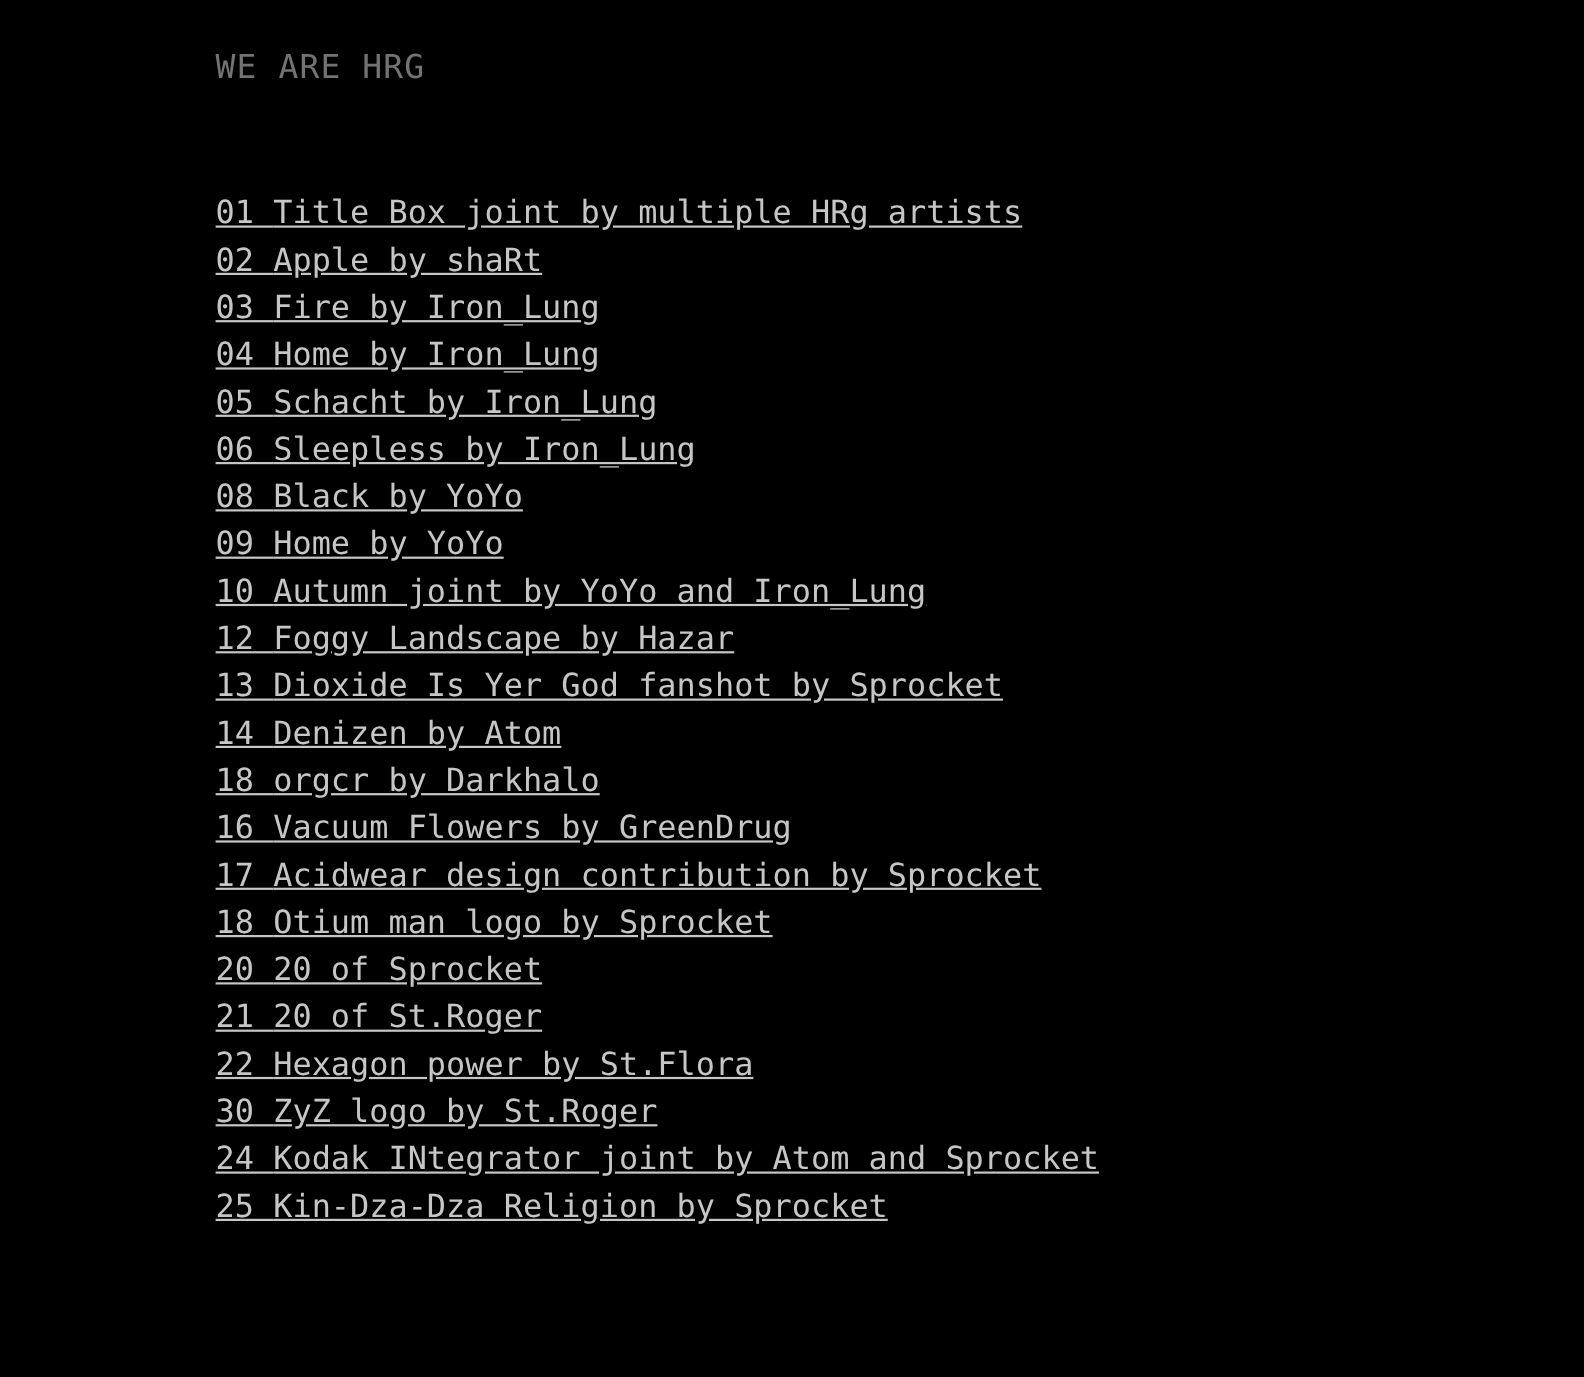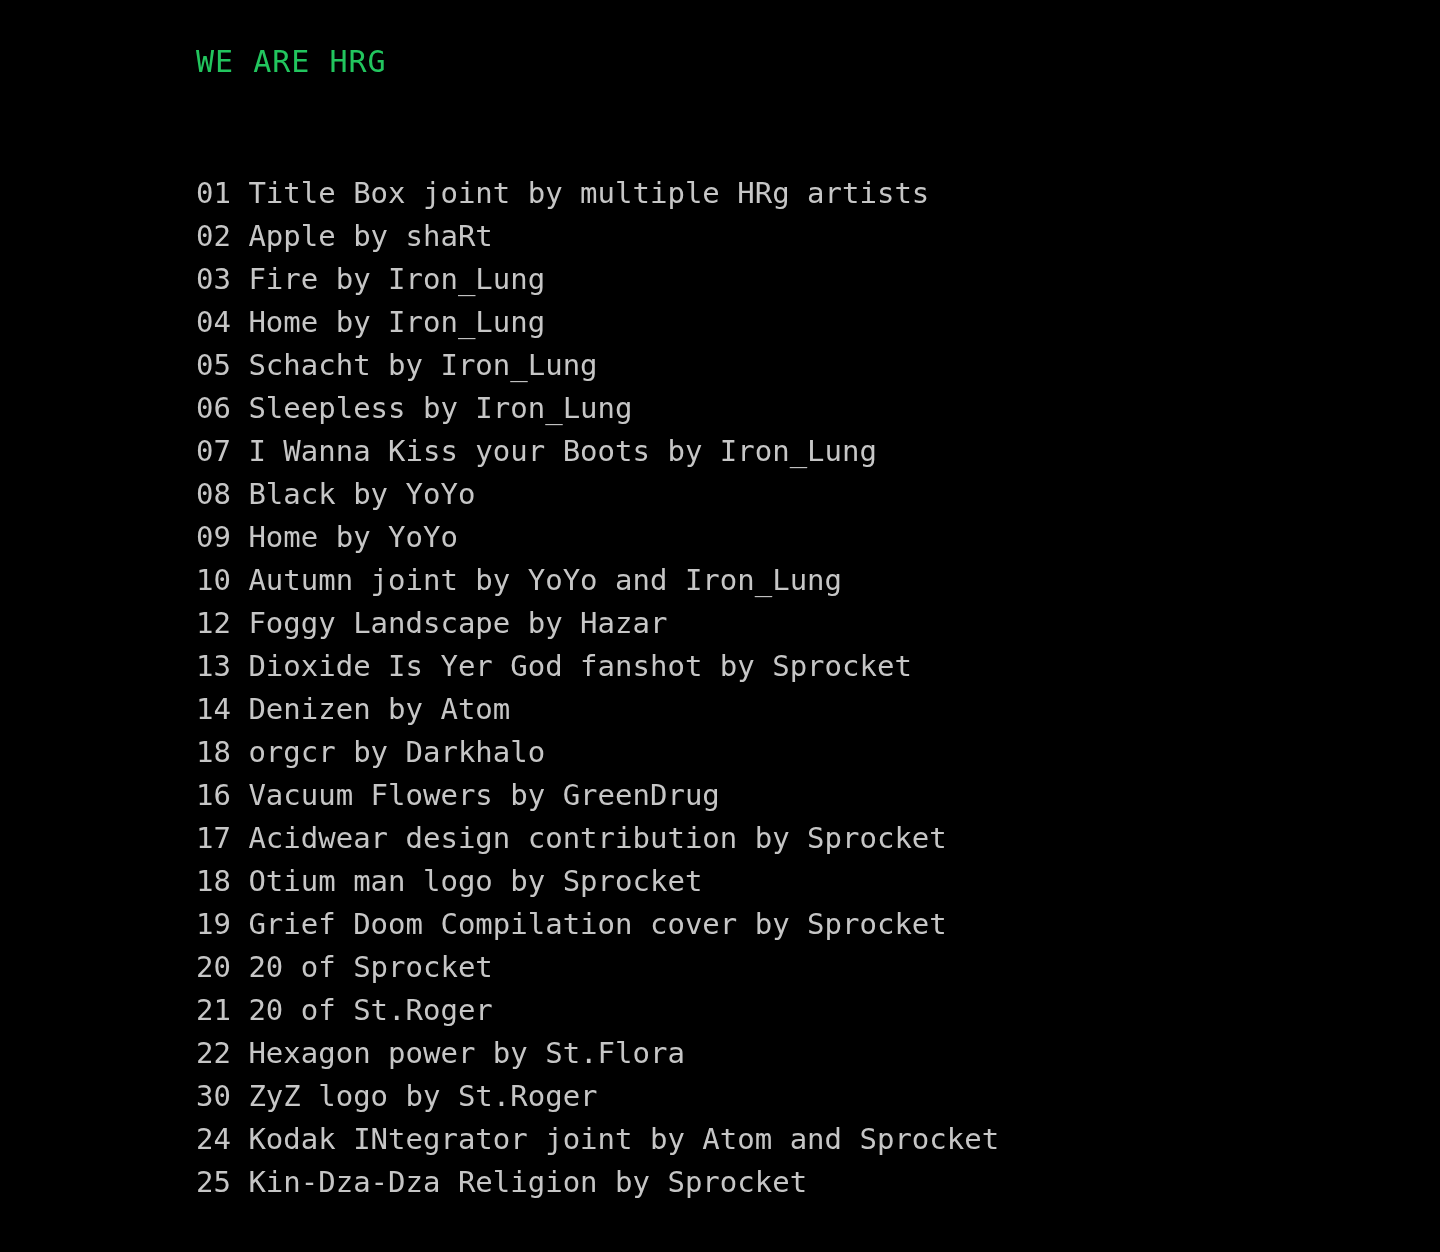--- a/index.html
+++ b/index.html
@@ -19,30 +19,31 @@
     width: 1440px;
     height: 1252px;
     background: #000000;
   }
   .title {
     position: absolute;
     left: 196px;
     top: 44px;
     font-size: 30px;
     letter-spacing: 1px;
-    color: #22c55e;
+    color: #737373;
     white-space: pre;
   }
   .list {
     position: absolute;
     left: 196px;
     top: 172px;
     font-size: 29px;
     line-height: 43px;
     color: #c6c6c6;
+    text-decoration: underline;
   }
   .row {
     white-space: pre;
     display: block;
   }
   .num {
     display: inline;
   }
   .txt {
     display: inline;
@@ -55,32 +56,30 @@
 
   <div class="title">WE ARE HRG</div>
 
   <div class="list">
       <div class="row"><span class="num">01</span> <span class="txt">Title Box joint by multiple HRg artists</span></div>
       <div class="row"><span class="num">02</span> <span class="txt">Apple by shaRt</span></div>
       <div class="row"><span class="num">03</span> <span class="txt">Fire by Iron_Lung</span></div>
       <div class="row"><span class="num">04</span> <span class="txt">Home by Iron_Lung</span></div>
       <div class="row"><span class="num">05</span> <span class="txt">Schacht by Iron_Lung</span></div>
       <div class="row"><span class="num">06</span> <span class="txt">Sleepless by Iron_Lung</span></div>
-      <div class="row"><span class="num">07</span> <span class="txt">I Wanna Kiss your Boots by Iron_Lung</span></div>
       <div class="row"><span class="num">08</span> <span class="txt">Black by YoYo</span></div>
       <div class="row"><span class="num">09</span> <span class="txt">Home by YoYo</span></div>
       <div class="row"><span class="num">10</span> <span class="txt">Autumn joint by YoYo and Iron_Lung</span></div>
       <div class="row"><span class="num">12</span> <span class="txt">Foggy Landscape by Hazar</span></div>
       <div class="row"><span class="num">13</span> <span class="txt">Dioxide Is Yer God fanshot by Sprocket</span></div>
       <div class="row"><span class="num">14</span> <span class="txt">Denizen by Atom</span></div>
       <div class="row"><span class="num">18</span> <span class="txt">orgcr by Darkhalo</span></div>
       <div class="row"><span class="num">16</span> <span class="txt">Vacuum Flowers by GreenDrug</span></div>
       <div class="row"><span class="num">17</span> <span class="txt">Acidwear design contribution by Sprocket</span></div>
       <div class="row"><span class="num">18</span> <span class="txt">Otium man logo by Sprocket</span></div>
-      <div class="row"><span class="num">19</span> <span class="txt">Grief Doom Compilation cover by Sprocket</span></div>
       <div class="row"><span class="num">20</span> <span class="txt">20 of Sprocket</span></div>
       <div class="row"><span class="num">21</span> <span class="txt">20 of St.Roger</span></div>
       <div class="row"><span class="num">22</span> <span class="txt">Hexagon power by St.Flora</span></div>
       <div class="row"><span class="num">30</span> <span class="txt">ZyZ logo by St.Roger</span></div>
       <div class="row"><span class="num">24</span> <span class="txt">Kodak INtegrator joint by Atom and Sprocket</span></div>
       <div class="row"><span class="num">25</span> <span class="txt">Kin-Dza-Dza Religion by Sprocket</span></div>
     </div>
 
 </div>
 

